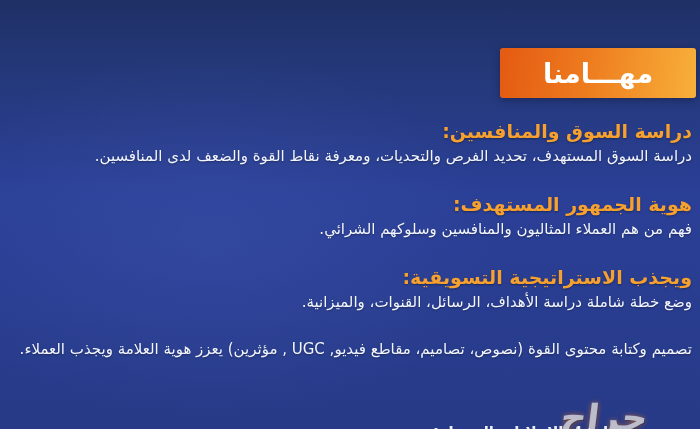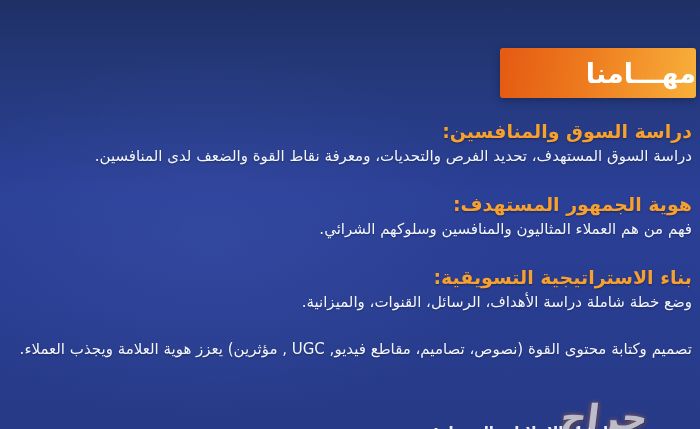--- a/index.html
+++ b/index.html
@@ -15,21 +15,21 @@
   .slide::before{
     content:"";position:absolute;inset:0;
     background:radial-gradient(ellipse 420px 260px at 30% 55%, rgba(90,115,210,.18), rgba(0,0,0,0) 70%);
     pointer-events:none;
   }
   .badge{
     position:absolute;top:48px;right:4px;
     width:196px;height:50px;
     background:linear-gradient(97deg,#e45a12 0%,#ee7c1f 45%,#f8b03a 100%);
     border-radius:3px;
-    display:flex;align-items:center;
+    display:flex;align-items:center;justify-content:center;
     color:#ffffff;font-size:27px;font-weight:bold;
     box-shadow:0 2px 8px rgba(0,0,0,.3);
     letter-spacing:1px;
   }
   .content{
     position:absolute;top:118px;right:8px;left:8px;
     text-align:right;
   }
   .section{margin-bottom:22px;}
   .heading{
@@ -72,21 +72,21 @@
       <div class="heading">دراسة السوق والمنافسين:</div>
       <div class="body-text">دراسة السوق المستهدف، تحديد الفرص والتحديات، ومعرفة نقاط القوة والضعف لدى المنافسين.</div>
     </div>
 
     <div class="section">
       <div class="heading">هوية الجمهور المستهدف:</div>
       <div class="body-text">فهم من هم العملاء المثاليون والمنافسين وسلوكهم الشرائي.</div>
     </div>
 
     <div class="section">
-      <div class="heading">بناء الاستراتيجية التسويقية:</div>
+      <div class="heading">ويجذب الاستراتيجية التسويقية:</div>
       <div class="body-text">وضع خطة شاملة دراسة الأهداف، الرسائل، القنوات، والميزانية.</div>
     </div>
 
     <div class="section">
       <div class="body-text">تصميم وكتابة محتوى القوة (نصوص، تصاميم، مقاطع فيديو, UGC , مؤثرين) يعزز هوية العلامة ويجذب العملاء.</div>
     </div>
 
   </div>
 
   <div class="watermark">حراج</div>

